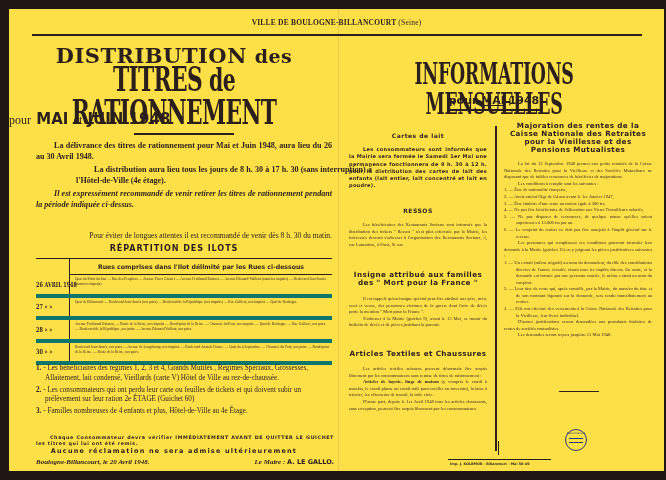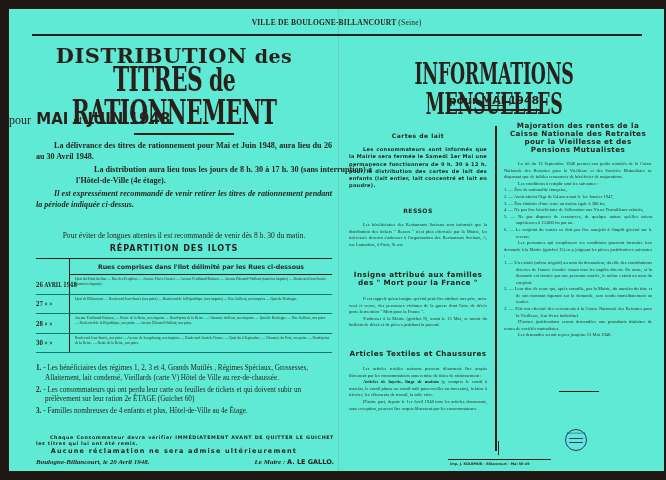--- a/index.html
+++ b/index.html
@@ -1,38 +1,38 @@
 <!DOCTYPE html>
 <html><head>
   <meta charset="utf-8">
   <style>
     html, body { margin: 0; padding: 0; }
     body { width: 666px; height: 480px; background: #1e1714; position: relative; overflow: hidden; font-family: "Liberation Serif", serif; color: #2a1f1a; }
-    .poster { position: absolute; left: 9px; top: 9px; width: 655px; height: 462px; background: #5eead4; }
+    .poster { position: absolute; left: 9px; top: 9px; width: 655px; height: 462px; background: #fde047; }
     .fold { position: absolute; left: 329px; top: 0; width: 1px; height: 462px; background: rgba(120,100,80,0.18); }
     .town { position: absolute; left: 0; width: 655px; top: 9px; text-align: center; font-size: 7.5px; font-weight: bold; letter-spacing: 0.2px; }
     .town .seine { font-weight: normal; }
     .topline { position: absolute; left: 23px; top: 25px; width: 610px; height: 2px; background: #2a1f1a; }
 
     
     .l-title1 { position: absolute; left: 0; width: 330px; top: 34px; text-align: center; font-family: "DejaVu Serif", serif; font-weight: bold; font-size: 21px; letter-spacing: 0.5px; }
     .l-title1 .small { font-size: 19px; }
     .l-title2 { position: absolute; left: 0; width: 330px; top: 54px; text-align: center; font-family: "DejaVu Serif", serif; font-weight: bold; font-size: 33px; transform: scaleX(0.66); transform-origin: center; letter-spacing: -1px; line-height: 1; }
     .l-title2 .lower { font-size: 31px; }
     .l-pour { position: absolute; left: 0; width: 330px; top: 101px; text-align: left; font-family: "DejaVu Sans", sans-serif; font-weight: bold; font-size: 15px; }
     .l-pour .thin { font-family: "Liberation Serif", serif; font-weight: normal; font-size: 12px; }
     .l-pour-line { position: absolute; left: 125px; top: 124px; width: 100px; height: 2px; background: #2a1f1a; }
     .para { position: absolute; left: 27px; width: 296px; font-size: 8.1px; line-height: 11px; text-align: justify; font-weight: bold; }
     .para .ind { display: inline-block; width: 18px; }
     .para.it { font-style: italic; }
-    .para.norm { font-weight: normal; font-size: 7.6px; text-align: center; }
+    .para.norm { font-weight: normal; font-size: 7.6px; text-align: right; }
     .rep-title { position: absolute; left: 0; width: 330px; top: 234px; text-align: center; font-family: "DejaVu Sans", sans-serif; font-weight: bold; font-size: 9px; letter-spacing: 1px; transform: scaleX(0.9); }
     .table { position: absolute; left: 27px; top: 249px; width: 296px; border-top: 1px solid #2a1f1a; }
     .thead { margin-left: 33px; border-left: 1px solid #2a1f1a; height: 15px; font-family: "DejaVu Sans", sans-serif; font-size: 6.2px; font-weight: bold; text-align: center; line-height: 15px; border-bottom: 1px solid #2a1f1a; }
-    .trow { display: flex; height: 18.5px; border-bottom: 1px solid #0f766e; }
+    .trow { display: flex; height: 18.5px; border-bottom: 4px solid #0f766e; }
     .trow .date { width: 33px; font-family: "DejaVu Serif", serif; font-weight: bold; font-size: 7px; display: flex; align-items: center; transform: scaleX(0.7); transform-origin: left; white-space: nowrap; }
     .trow .streets { flex: 1; border-left: 1px solid #2a1f1a; font-size: 3.6px; line-height: 5.2px; padding: 2px 3px 0 5px; color: #3a2d25; }
     .notes { position: absolute; left: 27px; width: 298px; font-size: 7.2px; line-height: 9.8px; }
     .notes .item { padding-left: 9px; text-indent: -9px; margin-bottom: 2px; }
     .notes .num { font-weight: bold; }
     .caution { position: absolute; left: 27px; width: 298px; top: 426px; font-family: "DejaVu Sans", sans-serif; font-weight: bold; font-size: 4.8px; line-height: 6px; letter-spacing: 0.6px; text-align: justify; }
     .caution .ind { display: inline-block; width: 14px; }
     .aucune { position: absolute; left: 0; width: 330px; top: 438px; text-align: center; font-family: "DejaVu Sans", sans-serif; font-weight: bold; font-size: 6.5px; letter-spacing: 1.2px; }
     .signoff { position: absolute; left: 27px; width: 298px; top: 449px; font-size: 7px; display: flex; justify-content: space-between; }
     .signoff .place { font-style: italic; font-weight: bold; font-family: Liberation Serif, serif; }

